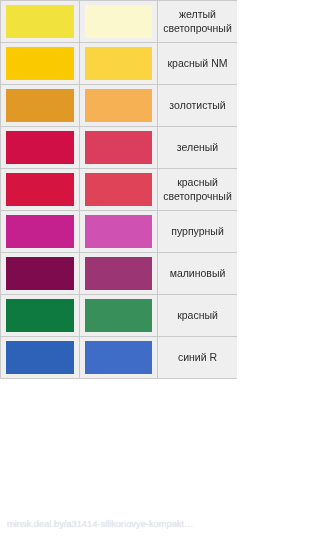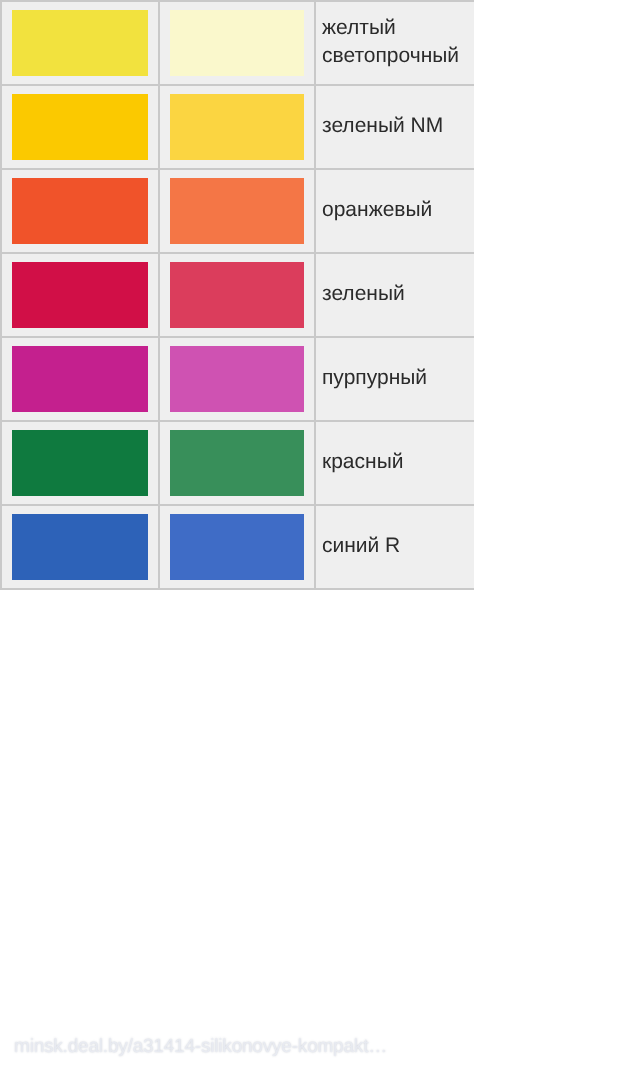--- a/index.html
+++ b/index.html
@@ -29,21 +29,21 @@
     background: #efefef;
   }
   td.swatch-cell {
     padding: 4px 5px;
     background: #efefef;
   }
   td.swatch-cell-a { width: 79px; }
   td.swatch-cell-b { width: 78px; }
   td.name-cell {
     width: 80px;
-    text-align: left;
+    text-align: center;
     font-size: 10.5px;
     color: #2b2b2b;
     line-height: 1.25;
     padding: 2px 3px;
     background: #efefef;
     margin-top: 17px;
   }
   .swatch {
     width: 100%;
     height: 33px;
@@ -80,48 +80,66 @@
           </td>
           <td class="name-cell">желтый светопрочный</td>
         </tr>
         <tr>
           <td class="swatch-cell swatch-cell-a">
             <span class="swatch" style="background: rgb(251, 201, 0);"></span>
           </td>
           <td class="swatch-cell swatch-cell-b">
             <span class="swatch" style="background: rgb(251, 213, 65);"></span>
           </td>
-          <td class="name-cell">зеленый NM</td>
+          <td class="name-cell">красный NM</td>
         </tr>
         <tr>
           <td class="swatch-cell swatch-cell-a">
-            <span class="swatch" style="background: rgb(240, 83, 42);"></span>
+            <span class="swatch" style="background: rgb(224, 152, 38);"></span>
           </td>
           <td class="swatch-cell swatch-cell-b">
-            <span class="swatch" style="background: rgb(244, 118, 70);"></span>
+            <span class="swatch" style="background: rgb(247, 177, 85);"></span>
           </td>
-          <td class="name-cell">оранжевый</td>
+          <td class="name-cell">золотистый</td>
         </tr>
         <tr>
           <td class="swatch-cell swatch-cell-a">
             <span class="swatch" style="background: rgb(209, 15, 71);"></span>
           </td>
           <td class="swatch-cell swatch-cell-b">
             <span class="swatch" style="background: rgb(219, 61, 92);"></span>
           </td>
           <td class="name-cell">зеленый</td>
         </tr>
         <tr>
           <td class="swatch-cell swatch-cell-a">
+            <span class="swatch" style="background: rgb(213, 20, 64);"></span>
+          </td>
+          <td class="swatch-cell swatch-cell-b">
+            <span class="swatch" style="background: rgb(222, 67, 88);"></span>
+          </td>
+          <td class="name-cell">красный светопрочный</td>
+        </tr>
+        <tr>
+          <td class="swatch-cell swatch-cell-a">
             <span class="swatch" style="background: rgb(196, 32, 142);"></span>
           </td>
           <td class="swatch-cell swatch-cell-b">
             <span class="swatch" style="background: rgb(207, 82, 178);"></span>
           </td>
           <td class="name-cell">пурпурный</td>
+        </tr>
+        <tr>
+          <td class="swatch-cell swatch-cell-a">
+            <span class="swatch" style="background: rgb(126, 11, 77);"></span>
+          </td>
+          <td class="swatch-cell swatch-cell-b">
+            <span class="swatch" style="background: rgb(156, 53, 115);"></span>
+          </td>
+          <td class="name-cell">малиновый</td>
         </tr>
         <tr>
           <td class="swatch-cell swatch-cell-a">
             <span class="swatch" style="background: rgb(15, 122, 63);"></span>
           </td>
           <td class="swatch-cell swatch-cell-b">
             <span class="swatch" style="background: rgb(56, 143, 90);"></span>
           </td>
           <td class="name-cell">красный</td>
         </tr>

